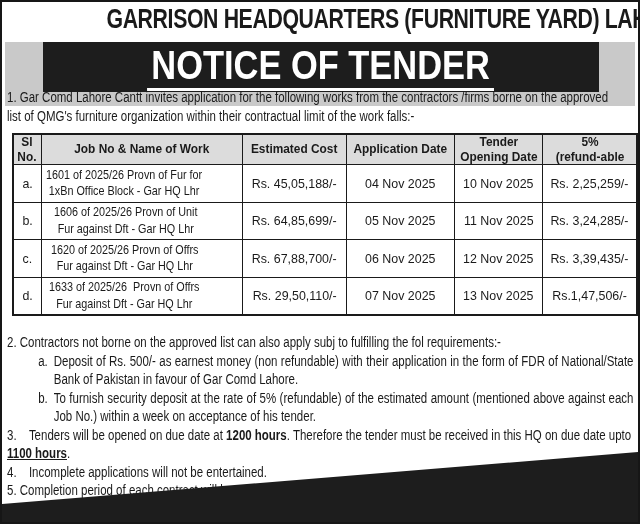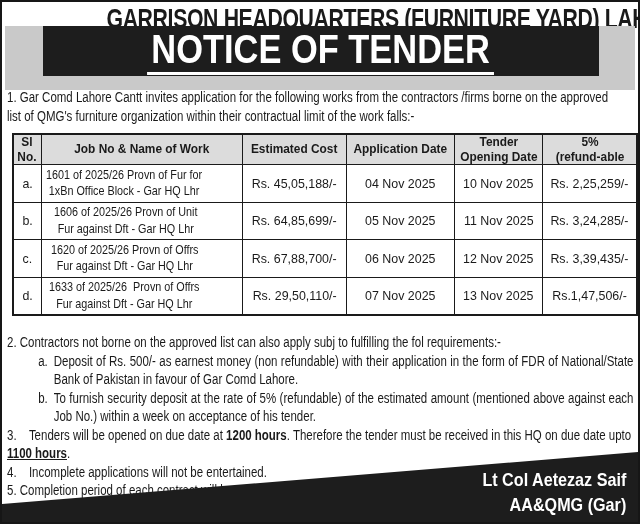--- a/index.html
+++ b/index.html
@@ -7,21 +7,21 @@
     position:relative;width:636px;height:520px;border:2px solid #161616;
     background:#fff;overflow:hidden;color:#1a1a1a;
     font-family:"Liberation Sans",sans-serif;
   }
   
   .title-row{position:absolute;top:1px;left:0;width:100%;height:31px;text-align:center;}
   .title-text{
     display:inline-block;white-space:nowrap;font-weight:700;font-size:28px;
     line-height:31px;letter-spacing:-0.5px;transform:scaleX(0.76);transform-origin:50% 50%;
   }
-  .banner-row{position:absolute;top:24px;left:3px;width:630px;height:64px;background:var(--side-strip,#c9c9c9);}
+  .banner-row{position:absolute;top:40px;left:3px;width:630px;height:64px;background:var(--side-strip,#c9c9c9);}
   .banner-band{
     position:absolute;left:38px;top:0;width:556px;height:50px;background:var(--banner-bg,#1d1d1d);
     display:flex;align-items:center;justify-content:center;
   }
   .banner-text{
     display:inline-block;color:#fff;font-weight:700;font-size:41px;line-height:42px;
     white-space:nowrap;transform:scaleX(0.84);border-bottom:3px solid #fff;padding:0 5px 2px 5px;
   }
   
   .intro{
@@ -152,18 +152,14 @@
     <div class="note-flex">
       <span class="marker">b.</span>
       <span class="body">To furnish security deposit at the rate of 5% (refundable) of the estimated amount (mentioned above against each Job No.) within a week on acceptance of his tender.</span>
     </div>
     <div><span class="m3">3.</span><span>Tenders will be opened on due date at </span><span class="b">1200 hours</span><span>. Therefore the tender must be received in this HQ on due date upto </span><span class="bu">1100 hours</span><span>.</span></div>
     <div><span class="m3">4.</span><span>Incomplete applications will not be entertained.</span></div>
     <div><span>5. Completion period of each contract will be </span><span class="bu">01 Month</span><span>.</span></div>
   </div>
 
   <div class="wedge"></div>
-  <div class="signature">
-    <span class="sig-line">Lt Col Aetezaz Saif</span>
-    <span class="sig-line">AA&amp;QMG (Gar)</span>
-  </div>
 
 </div>
 
 </body></html>

